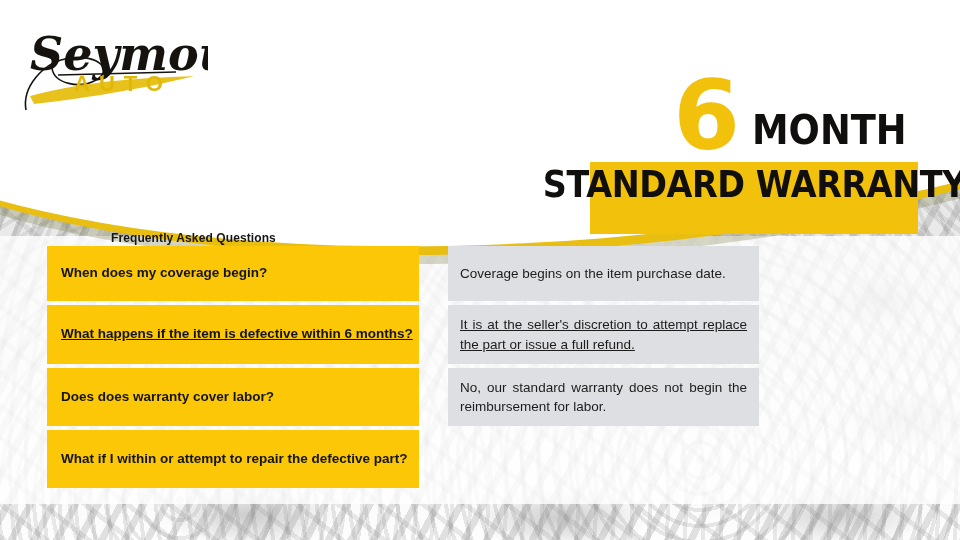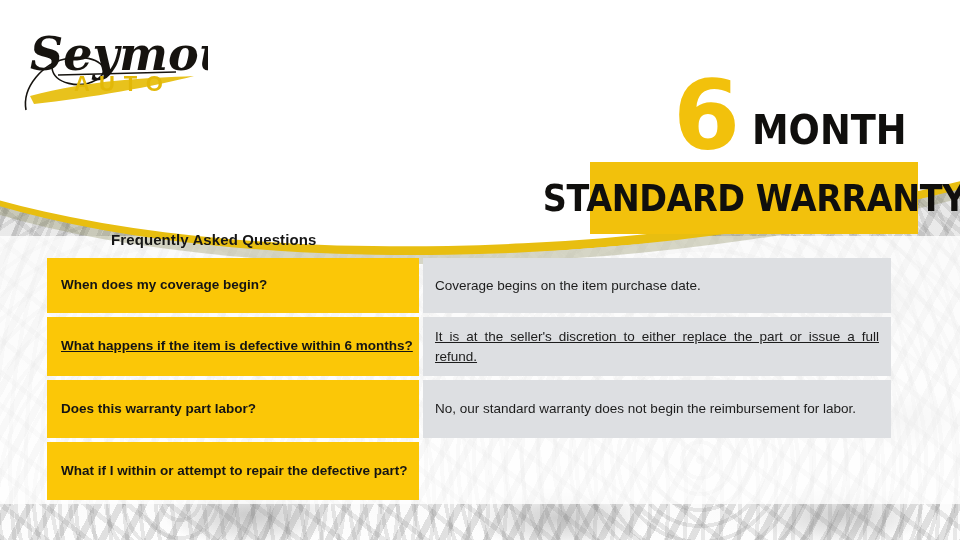--- a/index.html
+++ b/index.html
@@ -149,50 +149,50 @@
     padding-bottom: 4px;
   }
   .badge-band {
     position: absolute;
     left: 0;
     top: 100px;
     width: 328px;
     height: 72px;
     background: #F2C10C;
     display: flex;
-    align-items: center;
+    align-items: flex-start;
     justify-content: center;
   }
   .badge-band-text {
     font-family: "DejaVu Sans", sans-serif;
     font-weight: 700;
     font-size: 38px;
     color: #100f0d;
     letter-spacing: -0.5px;
     transform: scaleX(.88);
     white-space: nowrap;
   }
 
   
   .faq-heading {
     position: absolute;
     left: 111px;
     top: 231px;
-    font-size: 15px;
+    font-size: 12px;
     font-weight: 700;
     color: #161616;
     letter-spacing: .1px;
   }
 
   
   .faq-table {
     position: absolute;
     left: 47px;
-    top: 258px;
-    width: 844px;
+    top: 246px;
+    width: 712px;
   }
   .faq-row {
     display: flex;
     gap: 4px;
     margin-bottom: 4px;
   }
   .faq-q {
     width: 372px;
     flex: 0 0 372px;
     background: #FBC707;
@@ -211,20 +211,21 @@
     box-sizing: border-box;
     padding: 0 12px 0 12px;
     display: flex;
     align-items: center;
     font-size: 13.5px;
     font-weight: 400;
     color: #1c1c1c;
     line-height: 1.42;
     text-align: justify;
     text-justify: inter-word;
+    margin-left: 25px;
   }
   .faq-a > span { display: block; width: 100%; }
   .r0 .faq-q, .r0 .faq-a { height: 55px; }
   .r1 .faq-q, .r1 .faq-a { height: 59px; text-decoration: underline; }
   .r2 .faq-q, .r2 .faq-a { height: 58px; }
   .r3 .faq-q, .r3 .faq-a { height: 58px; }
 </style>
 </head>
 <body>
 
@@ -266,26 +267,26 @@
     <div class="faq-row r0">
       <div class="faq-q">When does my coverage begin?</div>
       <div class="faq-a">
         <span>Coverage begins on the item purchase date.</span>
       </div>
     </div>
 
     <div class="faq-row r1">
       <div class="faq-q">What happens if the item is defective within 6 months?</div>
       <div class="faq-a">
-        <span>It is at the seller's discretion to either replace the part or issue a full refund.</span>
+        <span>It is at the seller's discretion to attempt replace the part or issue a full refund.</span>
       </div>
     </div>
 
     <div class="faq-row r2">
-      <div class="faq-q">Does this warranty part labor?</div>
+      <div class="faq-q">Does does warranty cover labor?</div>
       <div class="faq-a">
         <span>No, our standard warranty does not begin the reimbursement for labor.</span>
       </div>
     </div>
 
     <div class="faq-row r3">
       <div class="faq-q">What if I within or attempt to repair the defective part?</div>
     </div>
 
   </div>

